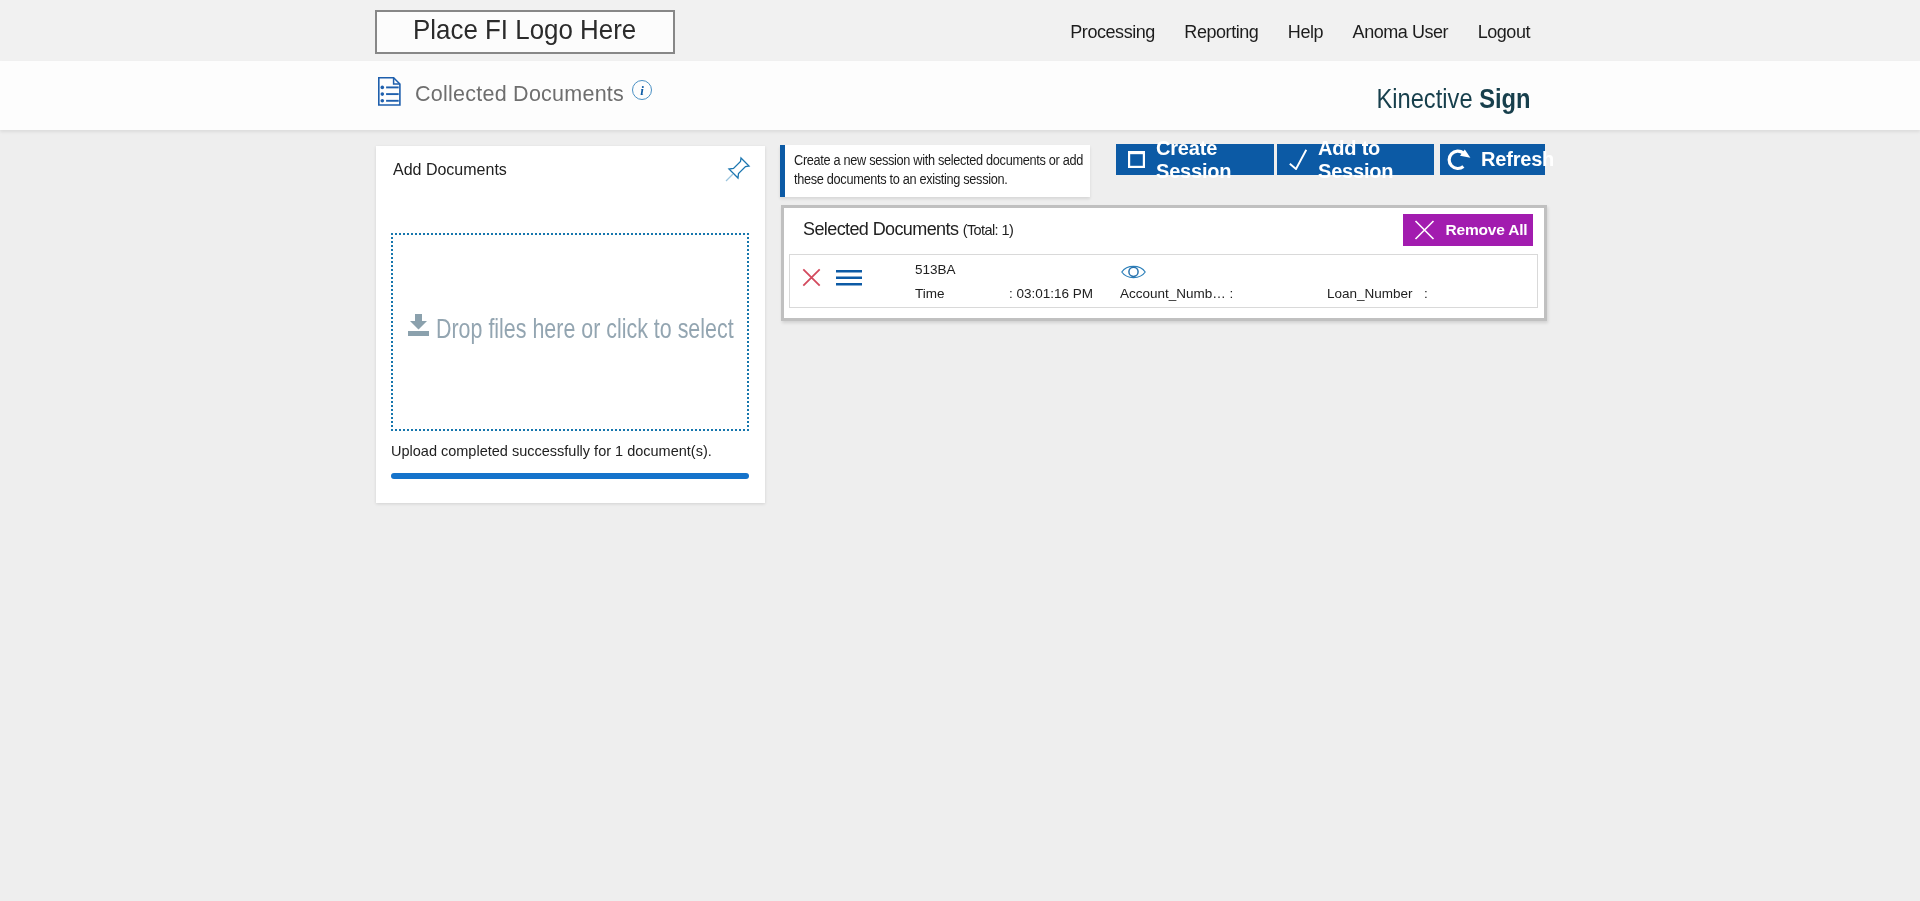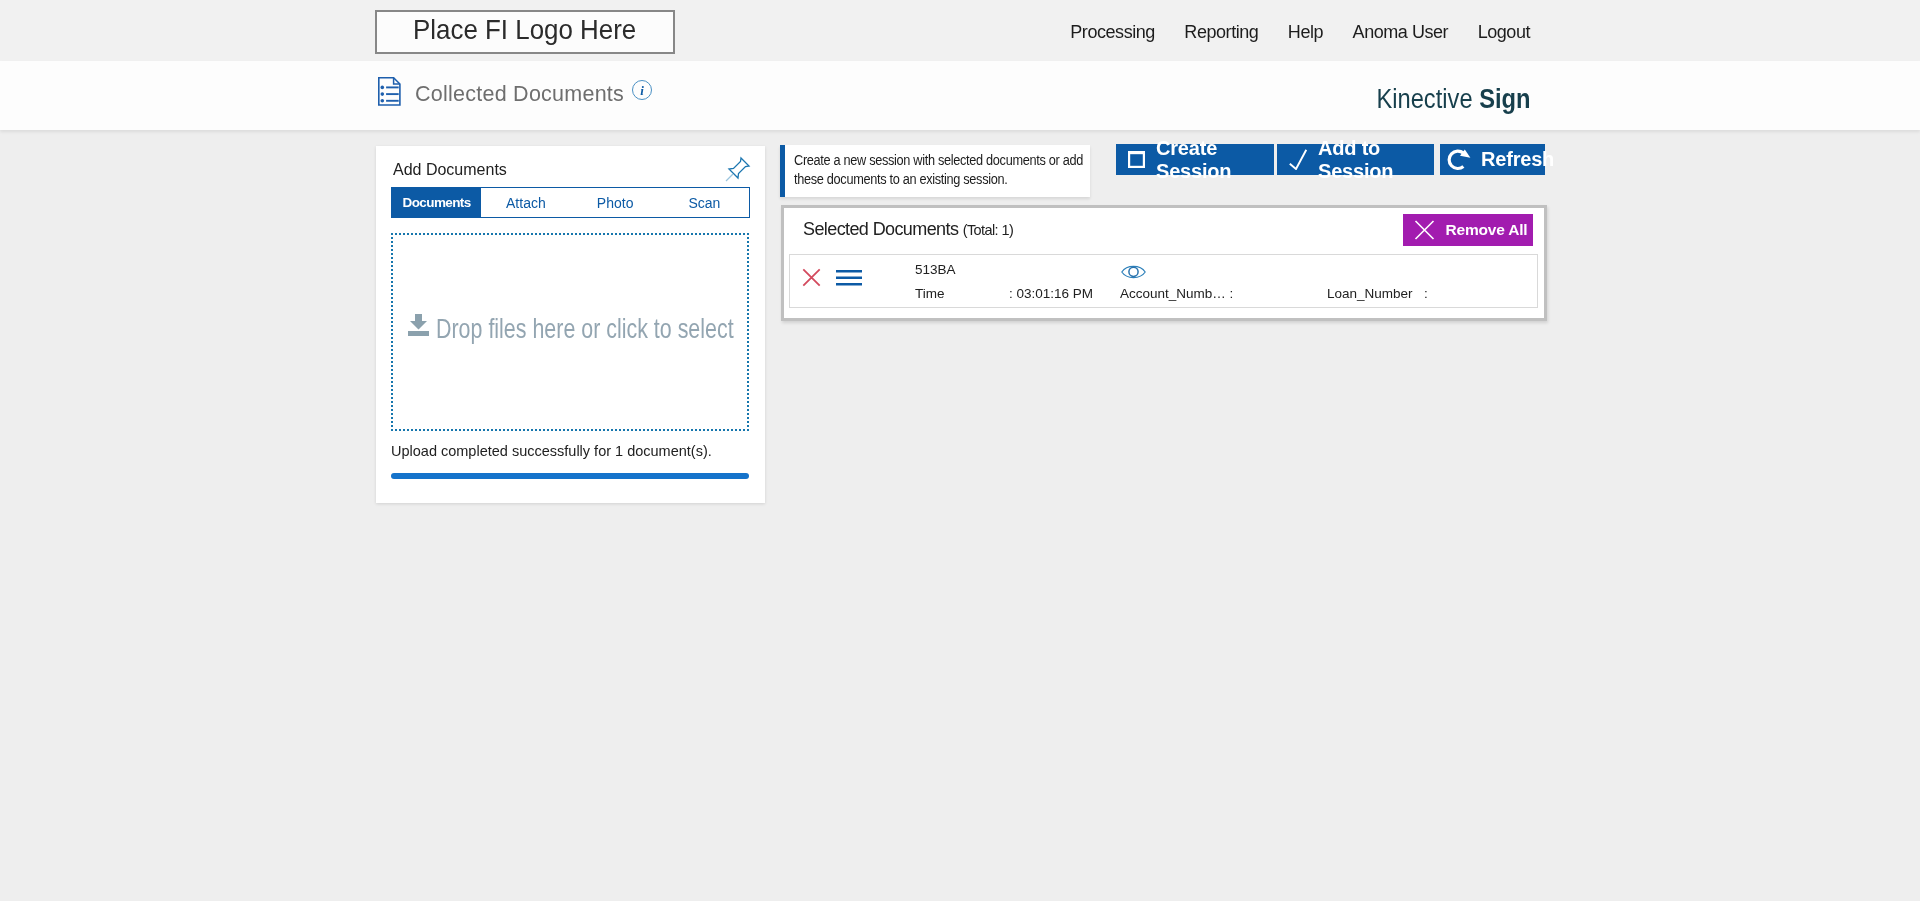--- a/index.html
+++ b/index.html
@@ -75,26 +75,20 @@
   </div>
 
   <div class="card">
     <div class="cardtitle">Add Documents</div>
     <svg class="pin" width="28" height="30" viewBox="0 0 28 30">
       <g fill="none" stroke="#1c76b0" stroke-width="1.3">
         <path d="M17 3 L25 11 L21.5 11.5 L14.5 18.5 L14 23 L5 14 L9.5 13.5 L16.5 6.5 Z"></path>
         <path d="M9 19 L2 26" stroke="#9bc4dd"></path>
       </g>
     </svg>
-    <div class="tabs">
-      <div class="tab active">Documents</div>
-      <div class="tab">Attach</div>
-      <div class="tab">Photo</div>
-      <div class="tab">Scan</div>
-    </div>
     <div class="dropzone">
       <div class="dropinner">
         <svg width="21" height="22" viewBox="0 0 21 22" style="vertical-align:2px; margin-right:7px; margin-left:2px;">
           <path d="M7 0 H14 V7 H19 L10.5 15.5 L2 7 H7 Z" fill="#8ba1ad"></path>
           <rect x="0" y="17" width="21" height="5" fill="#8ba1ad"></rect>
         </svg><span style="display:inline-block; transform:scaleX(0.765); transform-origin:0 50%; margin-right:-91px;">Drop files here or click to select</span></div>
     </div>
     <div class="upmsg">Upload completed successfully for 1 document(s).</div>
     <div class="pbar"></div>
   </div>

